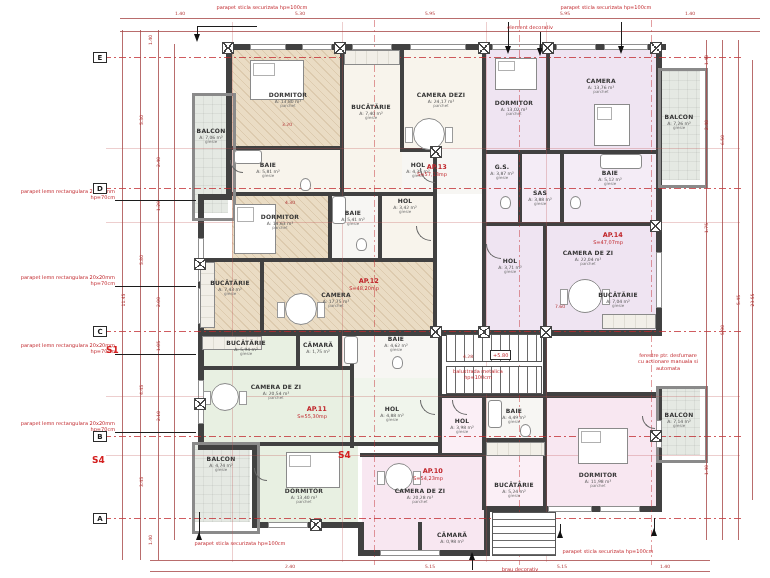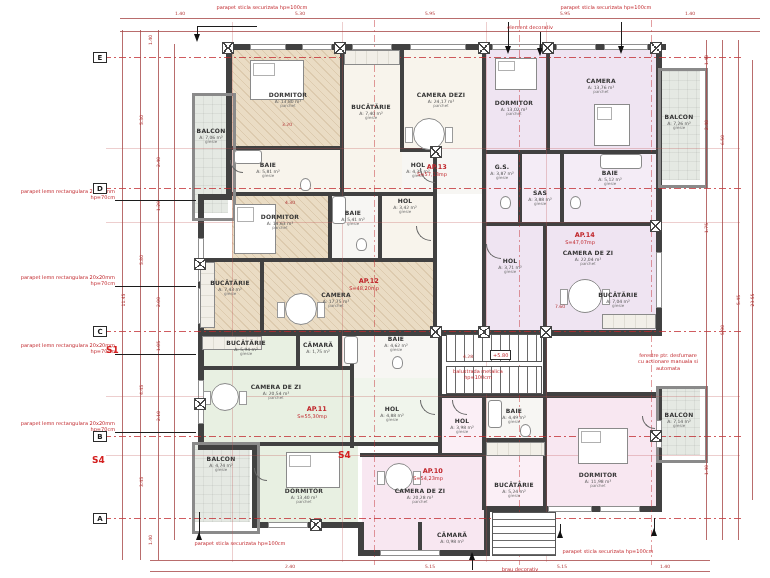--- a/index.html
+++ b/index.html
@@ -422,21 +422,21 @@
     </div>
   <div class="r" style="left:452px;top:538px">
       <span class="rn">CĂMARĂ</span>
       <span class="ra">A: 0,98 m²</span>
     </div>
 
   <div class="apt" style="left:432px;top:170px">
       <span class="ai">AP.13</span>
       <span class="aa">S=57,13mp</span>
     </div>
-  <div class="apt" style="left:580px;top:238px">
+  <div class="apt" style="left:608px;top:238px">
       <span class="ai">AP.14</span>
       <span class="aa">S=47,07mp</span>
     </div>
   <div class="apt" style="left:364px;top:284px">
       <span class="ai">AP.12</span>
       <span class="aa">S=48,20mp</span>
     </div>
   <div class="apt" style="left:312px;top:412px">
       <span class="ai">AP.11</span>
       <span class="aa">S=55,30mp</span>

